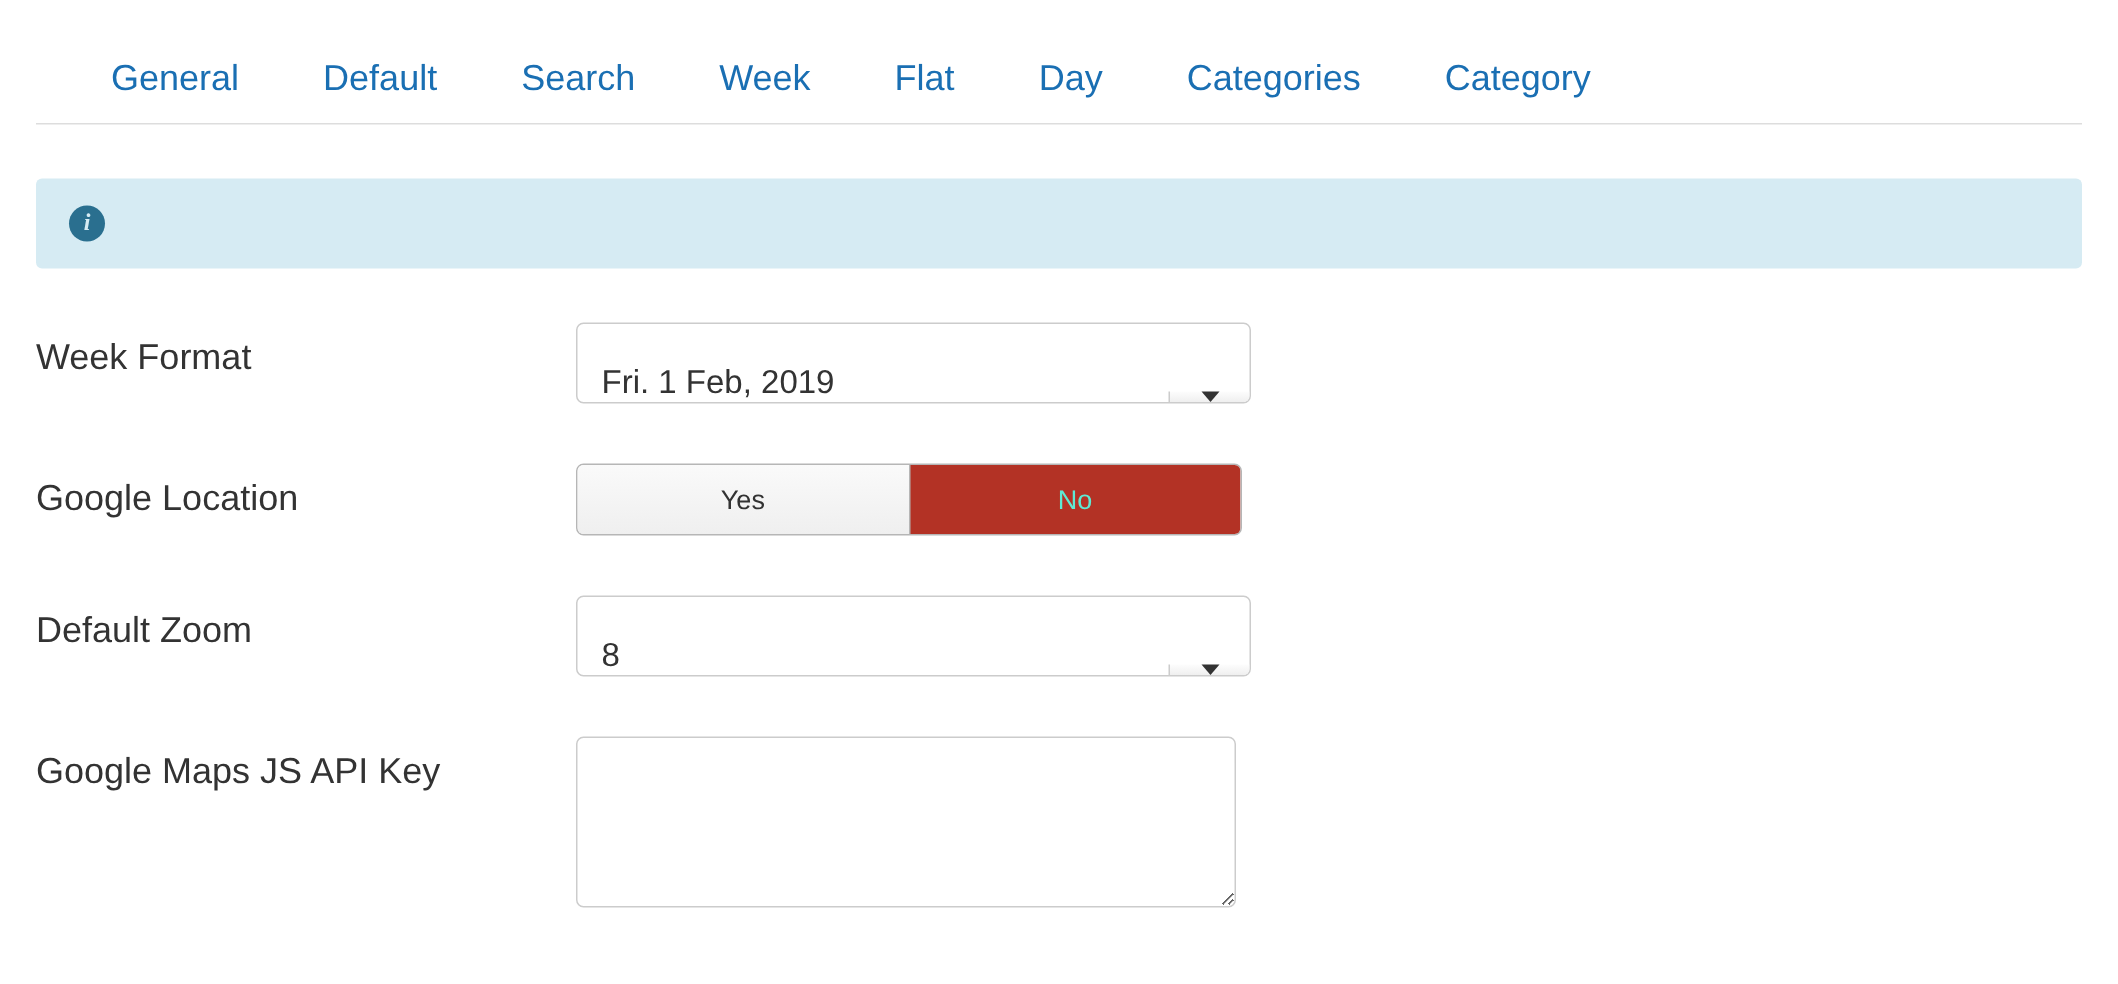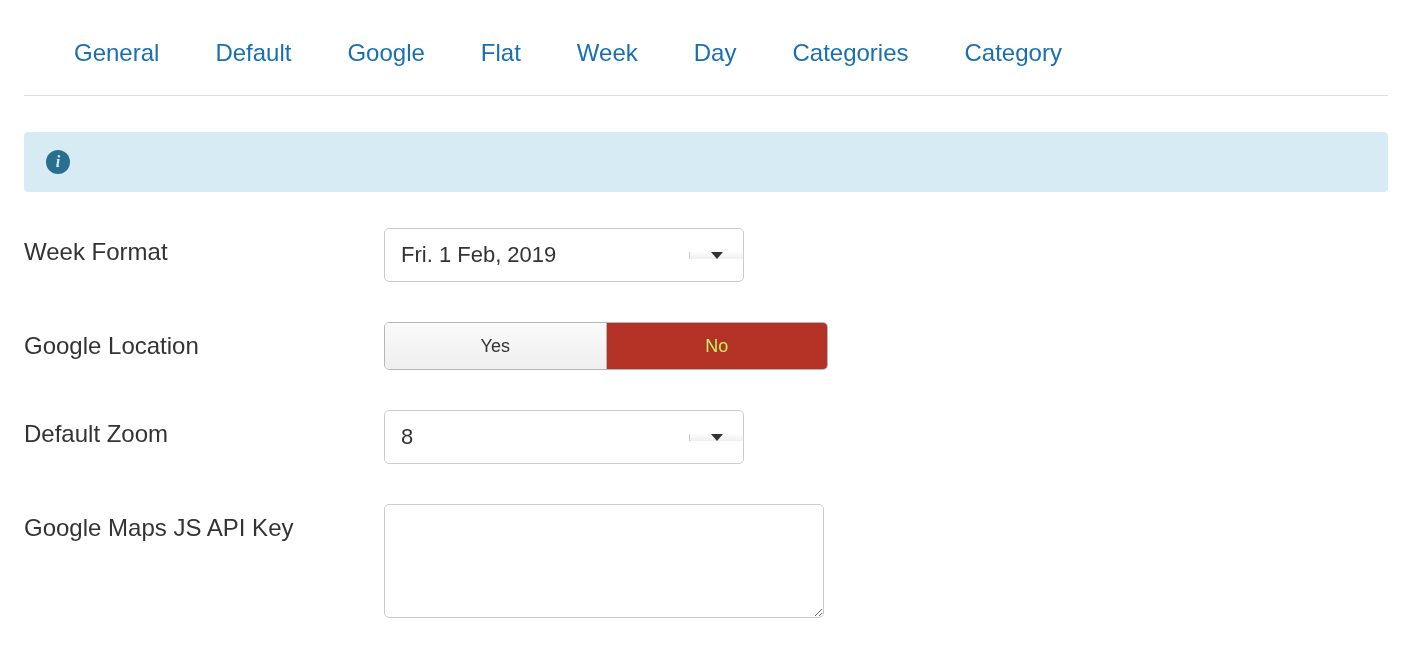--- a/index.html
+++ b/index.html
@@ -13,21 +13,21 @@
     width: 1412px;
   }
   .wrap {
     padding: 20px 24px 24px 24px;
   }
   .tabs {
     display: flex;
     align-items: flex-end;
     border-bottom: 1px solid #ddd;
     margin: 0 0 36px 0;
-    padding: 0 0 13px 22px;
+    padding: 0 0 0 22px;
     gap: 0;
     text-align: center;
   }
   .tab {
     padding: 18px 28px 16px 28px;
     color: #1a6fb3;
     font-size: 24px;
     cursor: pointer;
     white-space: nowrap;
     position: relative;
@@ -77,25 +77,25 @@
     color: #333;
     padding-top: 10px;
     flex-shrink: 0;
   }
   .form-control-cell {
     display: flex;
     align-items: stretch;
   }
   .select-group {
     display: flex;
-    align-items: center;
+    align-items: flex-end;
     border: 1px solid #ccc;
     border-radius: 5px;
     overflow: hidden;
-    width: 360px;
+    width: 450px;
     height: 54px;
     background: #fff;
   }
   .select-value {
     flex: 1;
     padding: 0 16px;
     display: flex;
     align-items: center;
     font-size: 22px;
     color: #333;
@@ -133,21 +133,21 @@
   }
   .btn-toggle.inactive {
     background: linear-gradient(#fafafa, #efefef);
     color: #333;
   }
   .btn-toggle.inactive + .btn-toggle {
     border-left: 1px solid #b6b6b6;
   }
   .btn-toggle.active {
     background: #b33225;
-    color: #bef264;
+    color: #5eead4;
     border: none;
   }
   .textarea {
     width: 440px;
     height: 114px;
     border: 1px solid #ccc;
     border-radius: 5px;
     resize: both;
     font-size: 20px;
     padding: 10px;
@@ -155,23 +155,23 @@
   }
 </style>
 </head>
 <body>
 
 <div class="wrap">
 
   <div class="tabs">
     <div class="tab">General</div>
     <div class="tab">Default</div>
-    <div class="tab">Google</div>
+    <div class="tab">Search</div>
+    <div class="tab">Week</div>
     <div class="tab">Flat</div>
-    <div class="tab">Week</div>
     <div class="tab">Day</div>
     <div class="tab">Categories</div>
     <div class="tab">Category</div>
   </div>
 
   <div class="alert">
     <span class="alert-icon">i</span>
   </div>
 
   <div class="form-row">

